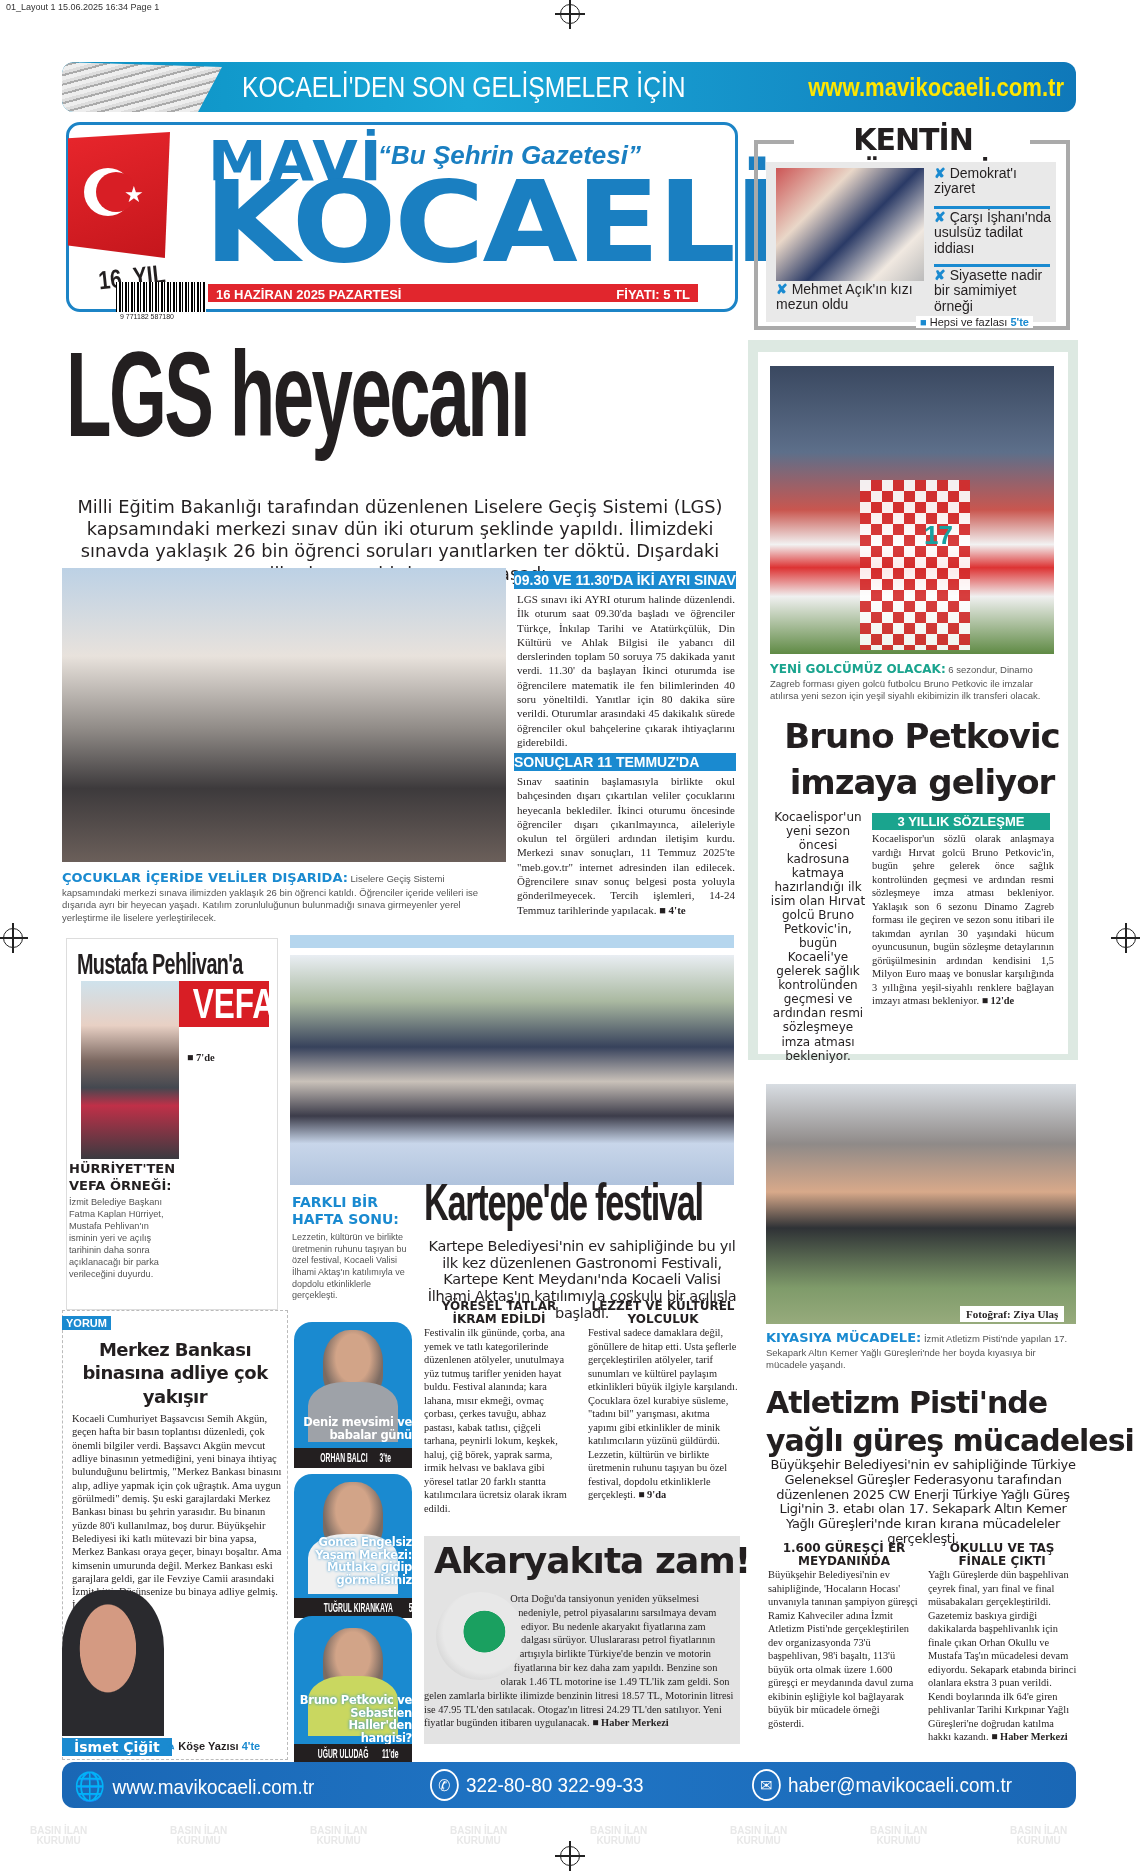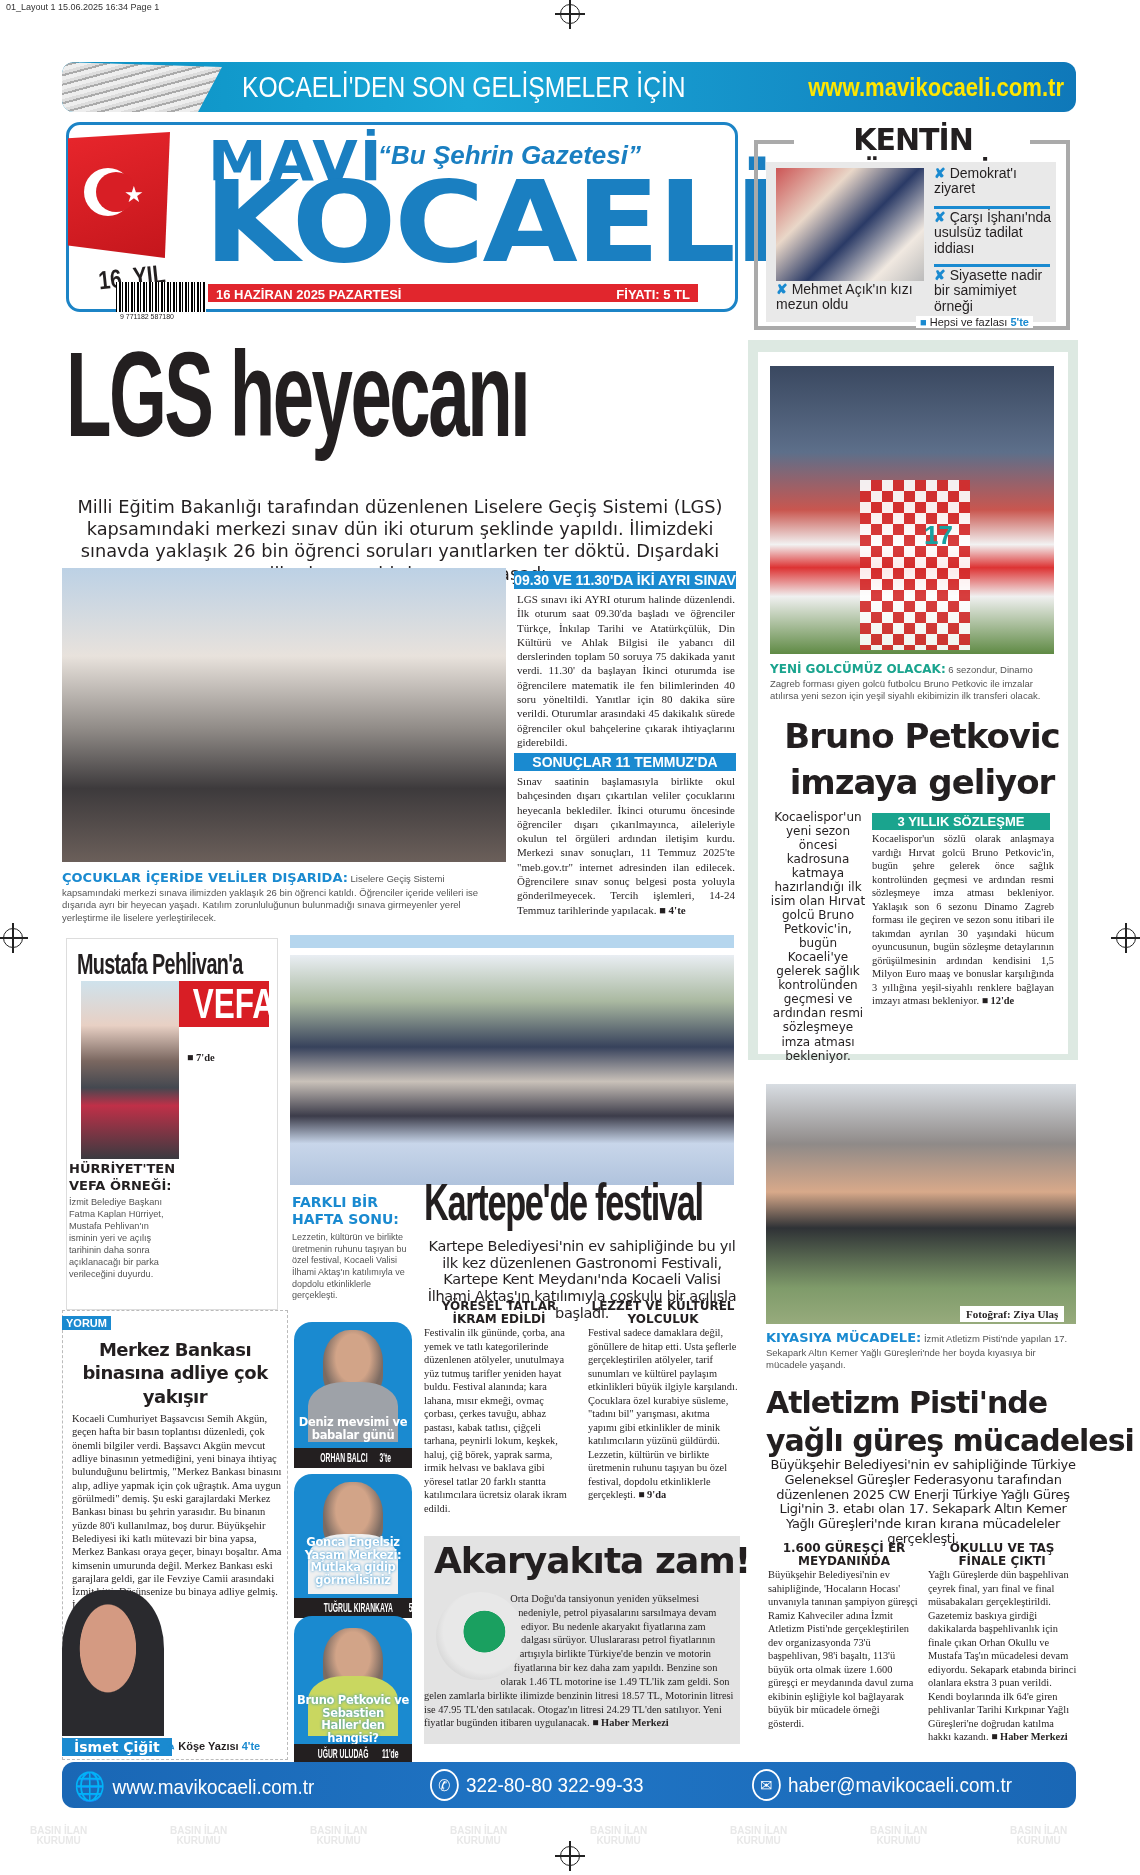--- a/index.html
+++ b/index.html
@@ -35,21 +35,21 @@
 .kentin .photo{left:28px;top:46px;width:148px;height:113px;background:linear-gradient(135deg,#c55 0%,#e9d7c8 30%,#2a3a66 55%,#f0e8e0 80%,#bbb)}
 .kitem{font-size:14px;font-family:"Liberation Sans",sans-serif;line-height:1.1}
 .kitem .x{color:#1a8ad0;font-weight:bold}
 .kentin .sep{height:3px;background:#1a8ad0}
 .hepsi{font-size:11px;font-family:"Liberation Sans",sans-serif}
 .hepsi b{color:#1a8ad0}
 .lgs{left:66px;top:334px;font-size:120px;font-weight:900;font-family:"Liberation Sans",sans-serif;transform:scaleX(.62);transform-origin:left top;line-height:1;letter-spacing:-4px;white-space:nowrap}
 .lead{left:62px;top:496px;width:676px;font-size:18.5px;font-family:"DejaVu Sans",sans-serif;text-align:center;line-height:1.2;transform:scaleX(.96);transform-origin:center top}
 .ph{background:#999;overflow:hidden}
 .ph1{left:62px;top:568px;width:444px;height:294px;background:linear-gradient(180deg,#bcd1e5 0%,#e8e2dc 30%,#8f8a86 55%,#3d3a3c 75%,#6b5f5a 100%)}
-.bluehd{background:#1a8ad0;color:#fff;font-weight:bold;font-family:"Liberation Sans",sans-serif;text-align:center;font-size:14px;line-height:18px;height:18px;white-space:nowrap}
+.bluehd{background:#1a8ad0;color:#fff;font-weight:bold;font-family:"Liberation Sans",sans-serif;text-align:left;font-size:14px;line-height:18px;height:18px;white-space:nowrap}
 .body{font-size:11px;line-height:1.3;font-family:"Liberation Serif",serif;text-align:justify}
 .caphd{color:#1a8ad0;font-weight:900;font-family:"DejaVu Sans",sans-serif}
 .cap{font-size:9.5px;font-family:"Liberation Sans",sans-serif;color:#555;line-height:1.3}
 .green{left:748px;top:340px;width:330px;height:720px;background:#dde9e2}
 .greenin{left:758px;top:352px;width:310px;height:702px;background:#fff}
 .ph2{left:770px;top:366px;width:284px;height:288px;background:linear-gradient(180deg,#3a4860 0%,#5d6f8a 30%,#c9564f 50%,#f2f2f2 62%,#d33 70%,#f0f0f0 80%,#5f8a44 100%)}
 .check{left:860px;top:480px;width:110px;height:170px;background:repeating-conic-gradient(#d42a2a 0 25%,#fff 0 50%) 0 0/22px 22px;opacity:.9}
 .bruno{left:772px;top:714px;font-size:34px;font-weight:900;font-family:"DejaVu Sans",sans-serif;line-height:1.35;letter-spacing:-1px;text-align:center;width:300px}
 .tealhd{background:#1aa48e;color:#fff;font-weight:bold;font-family:"Liberation Sans",sans-serif;text-align:center;font-size:13px;height:17px;line-height:17px}
 .mp{left:66px;top:938px;width:212px;height:372px;border:1px solid #ddd}
@@ -65,21 +65,21 @@
 .mb{left:62px;top:1310px;width:226px;height:450px;border:1px dashed #bbb}
 .mbttl{left:70px;top:1338px;width:210px;font-size:18px;font-weight:900;font-family:"DejaVu Sans",sans-serif;text-align:center;line-height:1.3;letter-spacing:-.5px}
 .ismet{left:62px;top:1738px;background:#1a8ad0;color:#fff;font-size:14px;font-weight:bold;font-family:"DejaVu Sans",sans-serif;padding:1px 12px}
 .kose{left:166px;top:1740px;font-size:11px;font-weight:bold;font-family:"Liberation Sans",sans-serif}
 .kose b{color:#1a8ad0}
 .ismetph{left:62px;top:1590px;width:102px;height:146px;background:radial-gradient(ellipse at 45% 40%,#d49a82 0 35%,#2a2a2e 36% 100%);border-radius:40% 40% 0 0}
 .col{left:294px;width:118px}
 .colcard{width:118px;border-radius:18px 18px 0 0;background:#1a8ad0;position:relative;overflow:hidden}
 .colcard .face{left:29px;top:8px;width:60px;height:70px;border-radius:45% 45% 35% 35%;background:radial-gradient(ellipse at 50% 40%,#d2a488 0 40%,#7c6b62 70%)}
 .colcard .body2{left:14px;top:60px;width:90px;height:60px;border-radius:40% 40% 0 0}
-.colcard .lbl{left:0;width:100%;text-align:center;color:#fff;font-weight:900;font-size:11.5px;font-family:"DejaVu Sans",sans-serif;line-height:1.1;letter-spacing:-.3px}
+.colcard .lbl{left:0;width:100%;text-align:right;color:#fff;font-weight:900;font-size:11.5px;font-family:"DejaVu Sans",sans-serif;line-height:1.1;letter-spacing:-.3px}
 .colname{background:#231f20;color:#fff;text-align:center;font-size:12px;font-weight:bold;font-family:"Liberation Sans",sans-serif;height:20px;line-height:20px;white-space:nowrap}
 .colname span{display:inline-block;transform:scaleX(.75)}
 .akar{left:424px;top:1536px;width:316px;height:208px;background:#e3e3e3}
 .akar .ttl{left:10px;top:4px;font-size:36px;font-weight:900;font-family:"DejaVu Sans",sans-serif;letter-spacing:-1px;white-space:nowrap}
 .pump{left:436px;top:1592px;width:88px;height:88px;border-radius:50%;background:radial-gradient(circle at 55% 45%,#1aa060 0 30%,#e8e8e8 31% 60%,#bbb 100%)}
 .ph4{left:766px;top:1084px;width:310px;height:240px;background:linear-gradient(180deg,#d8dde2 0%,#8f8a88 25%,#d8a98a 45%,#2f3236 60%,#7f9b6a 85%,#97ab7c 100%)}
 .credit{left:960px;top:1306px;background:#fff;font-size:11px;font-weight:bold;padding:2px 6px}
 .atlet{left:766px;top:1384px;width:312px;font-size:30px;font-weight:900;font-family:"DejaVu Sans",sans-serif;line-height:1.25;letter-spacing:-1px;white-space:nowrap}
 .footban{left:62px;top:1762px;width:1014px;height:46px;border-radius:12px;background:linear-gradient(90deg,#1a67b5,#1f74c4 50%,#1a67b5)}
 .fitem{color:#fff;font-size:21px;font-family:"Liberation Sans",sans-serif;display:flex;align-items:center;gap:8px;top:8px;transform:scaleX(.9);transform-origin:left top;white-space:nowrap}

